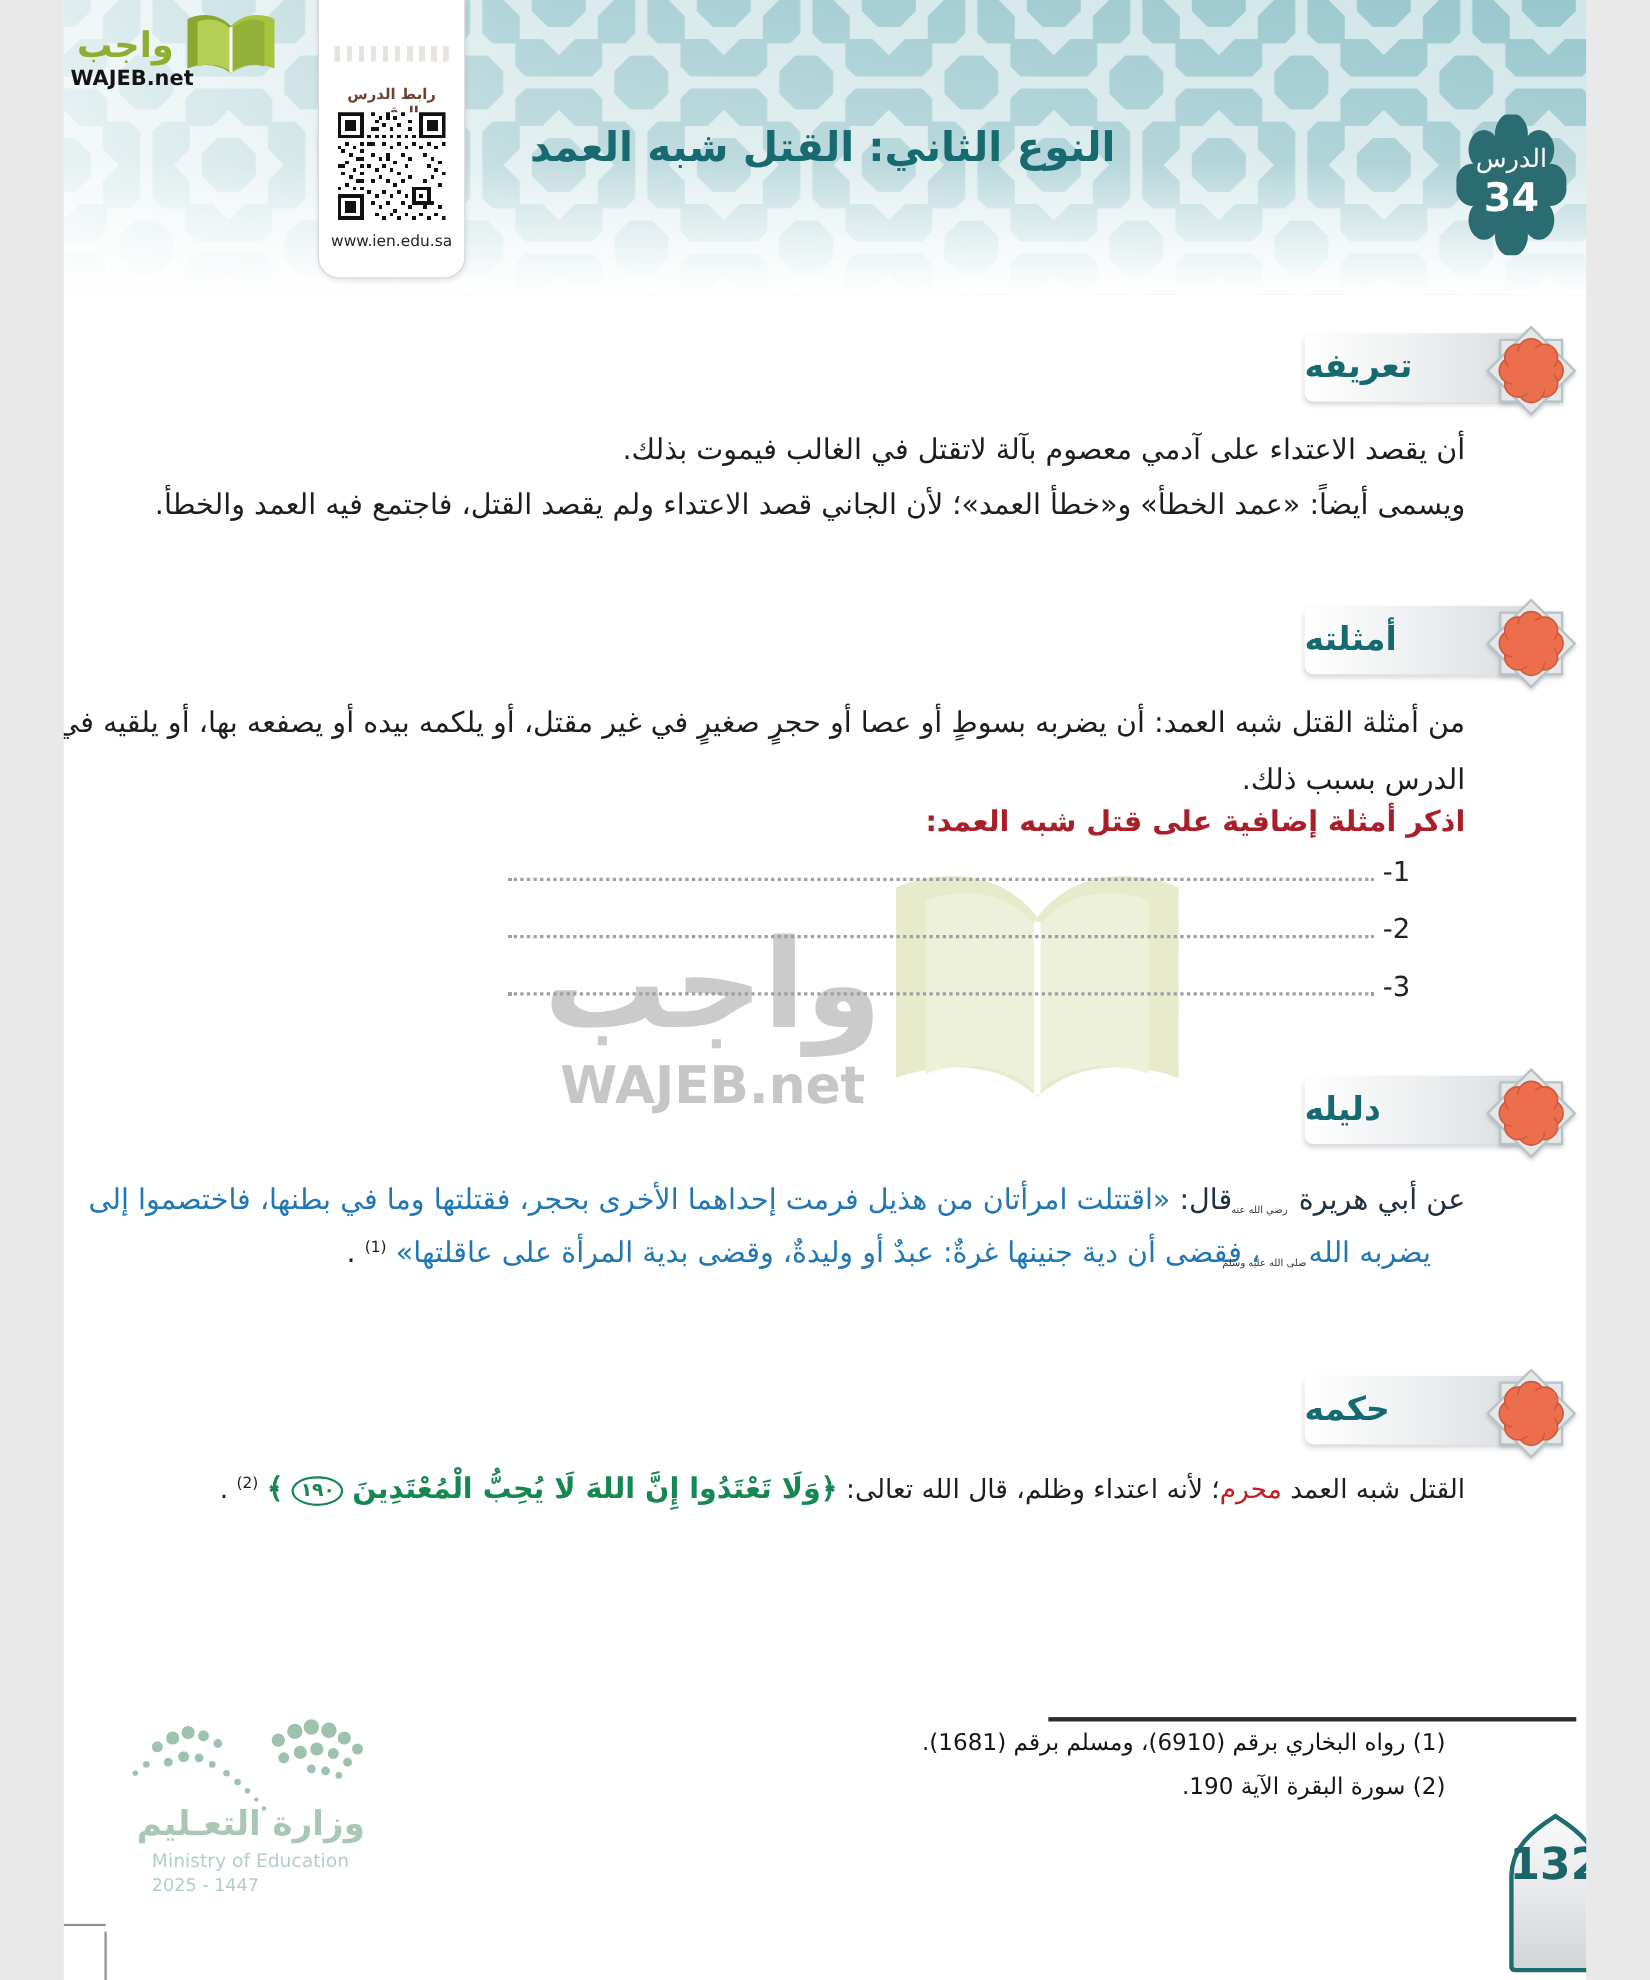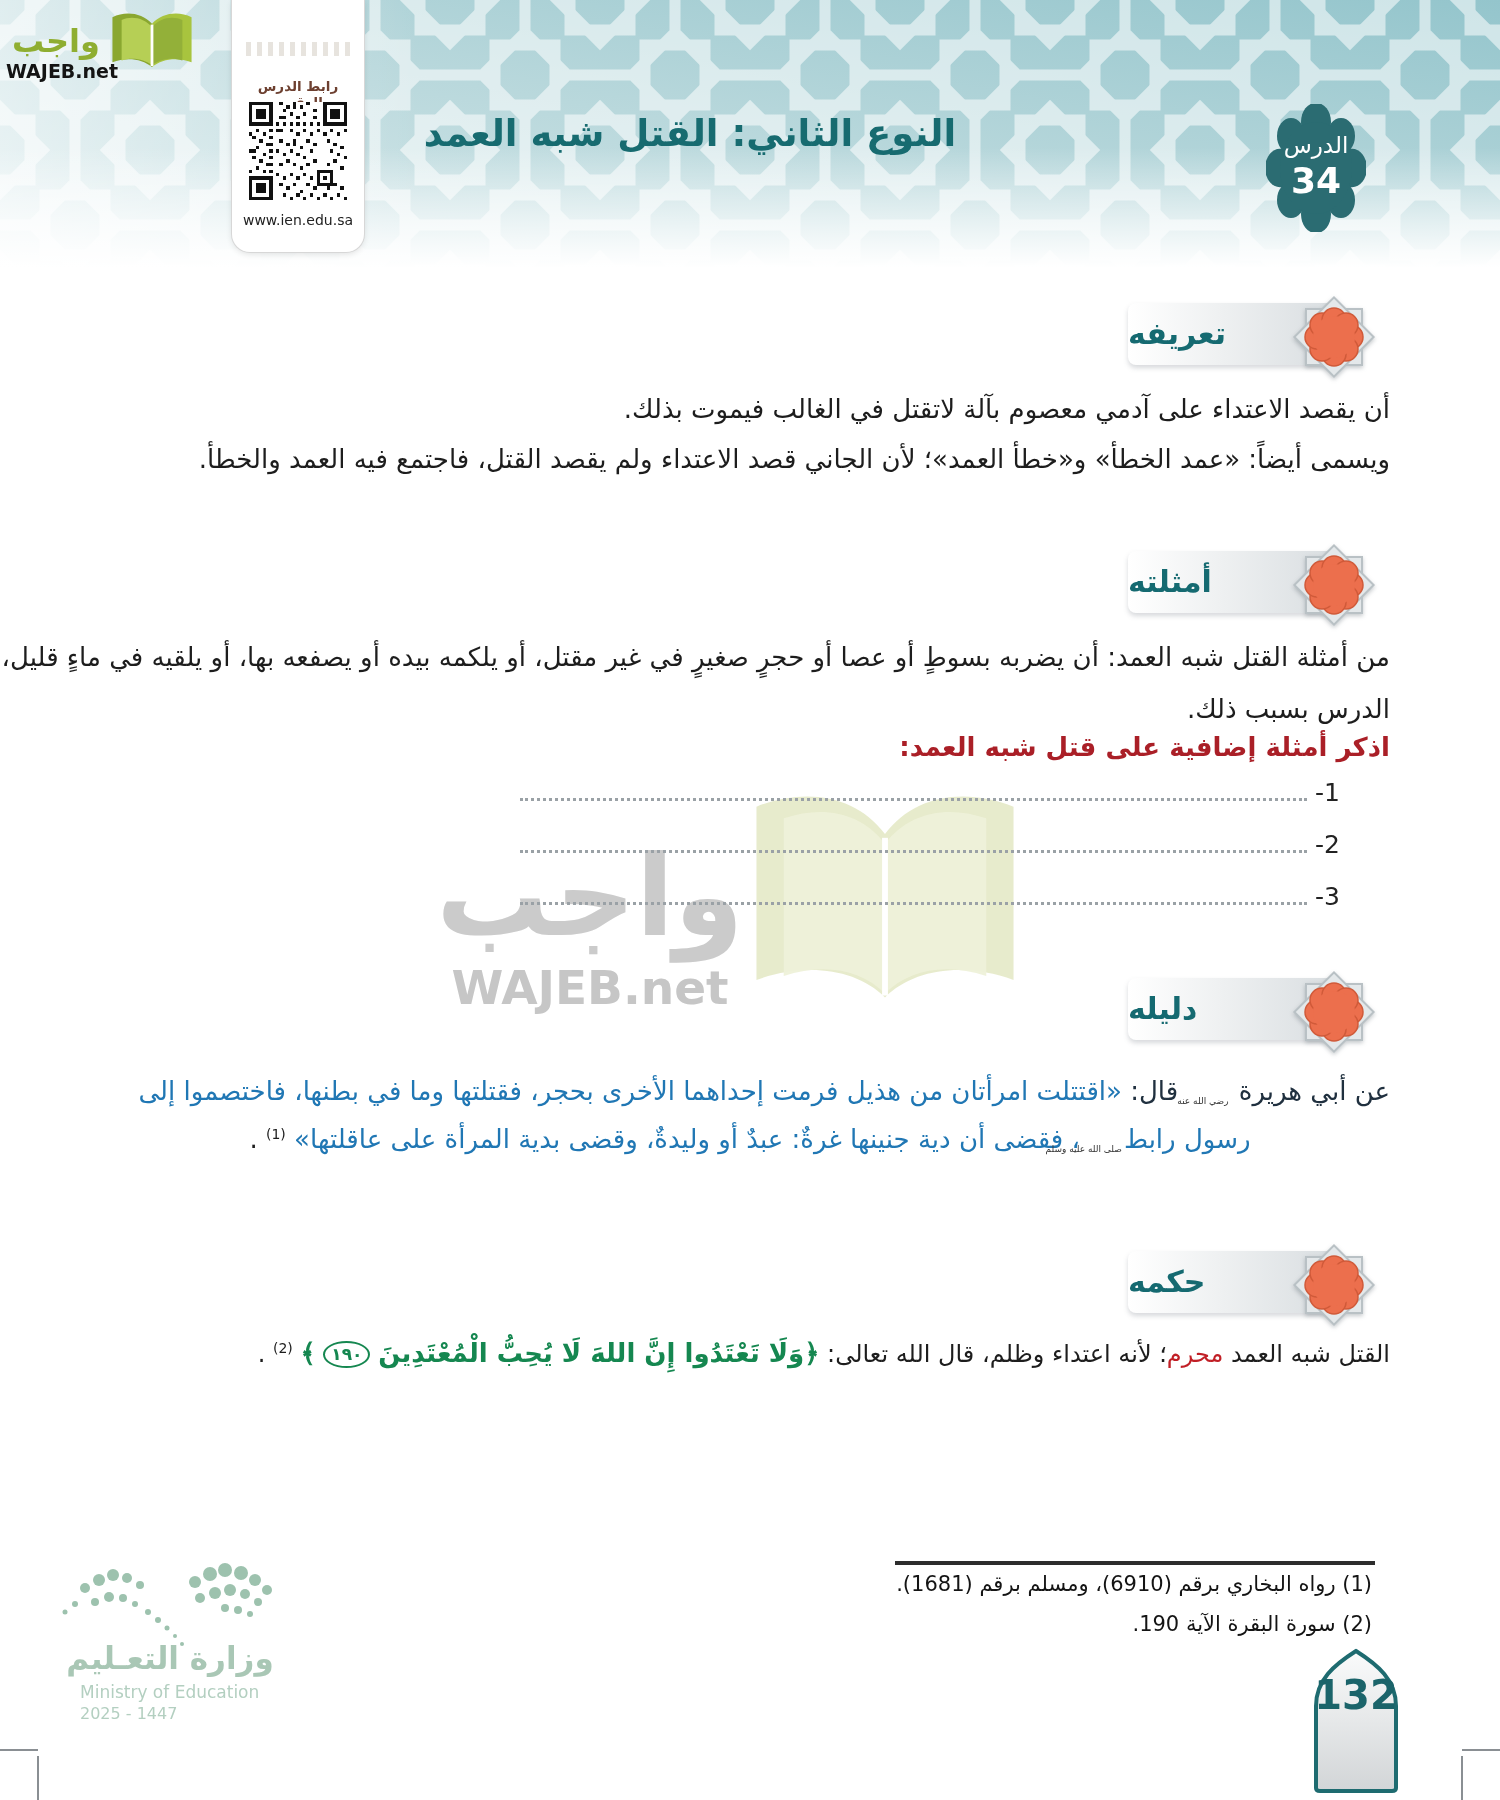--- a/index.html
+++ b/index.html
@@ -1,16 +1,16 @@
 <!DOCTYPE html>
 <html lang="ar"><head>
 <meta charset="utf-8">
 <style>
   html,body{margin:0;padding:0;background:#e9e9e9;font-family:"DejaVu Sans",sans-serif;}
-  .page{position:relative;width:1500px;height:1800px;margin:0 auto;background:#ffffff;overflow:hidden;}
+  .page{position:relative;width:1384px;height:1800px;margin:0 auto;background:#ffffff;overflow:hidden;}
   .abs{position:absolute;}
   .rtl{direction:rtl;unicode-bidi:embed;}
   .nowrap{white-space:nowrap;}
 
   
   .hdr-band{left:0;top:0;width:1500px;height:268px;}
 
   
   .logo-wrap{left:6px;top:8px;width:190px;height:84px;z-index:5;}
   .logo-ar{position:absolute;left:0;top:14px;width:100px;text-align:center;font-size:32px;font-weight:bold;color:#8fae31;}
@@ -277,21 +277,21 @@
     <circle cx="48" cy="48" r="21" fill="#ec6f4d"></circle>
   </svg>
 
   <div class="abs t rtl nowrap" style="right:110px;top:1076px;">
     <span class="darknavy">عن أبي هريرة</span>
     <span class="honor">رضي الله عنه</span>
     <span class="darknavy">قال:</span>
     <span class="blue">«اقتتلت امرأتان من هذيل فرمت إحداهما الأخرى بحجر، فقتلتها وما في بطنها، فاختصموا إلى</span>
   </div>
   <div class="abs t rtl nowrap" style="left:110px;top:1124px;width:1280px;text-align:center;">
-    <span class="blue">رسول رابط</span><span class="honor">صلى الله عليه وسلم</span><span class="blue">، فقضى أن دية جنينها غرةٌ: عبدٌ أو وليدةٌ، وقضى بدية المرأة على عاقلتها»</span>
+    <span class="blue">يضربه الله</span><span class="honor">صلى الله عليه وسلم</span><span class="blue">، فقضى أن دية جنينها غرةٌ: عبدٌ أو وليدةٌ، وقضى بدية المرأة على عاقلتها»</span>
     <span class="sup">(1)</span>
     <span>.</span>
   </div>
 
   <div class="abs sec-bar" style="left:1128px;top:1251px;">
     <div class="sec-label">حكمه</div>
   </div>
   <svg class="abs sec-star" style="left:1286px;top:1237px;" width="96" height="96" viewBox="0 0 96 96">
     <rect x="20" y="20" width="56" height="56" fill="#e4e8ea" stroke="#b9c1c5" stroke-width="2"></rect>
     <rect x="20" y="20" width="56" height="56" fill="#e4e8ea" stroke="#b9c1c5" stroke-width="2" transform="rotate(45 48 48)"></rect>

